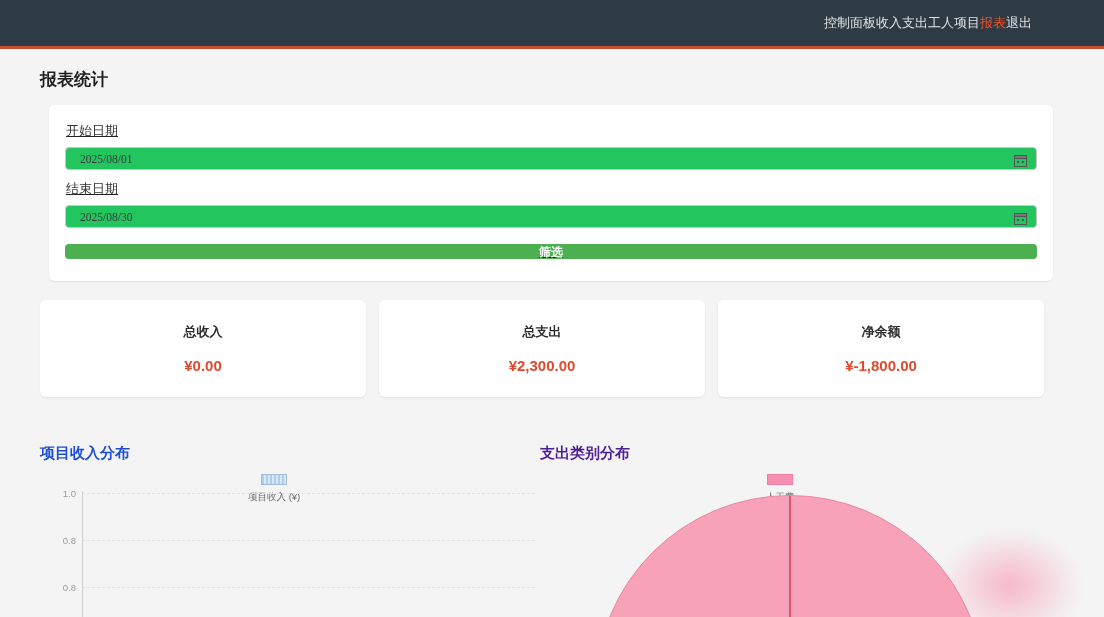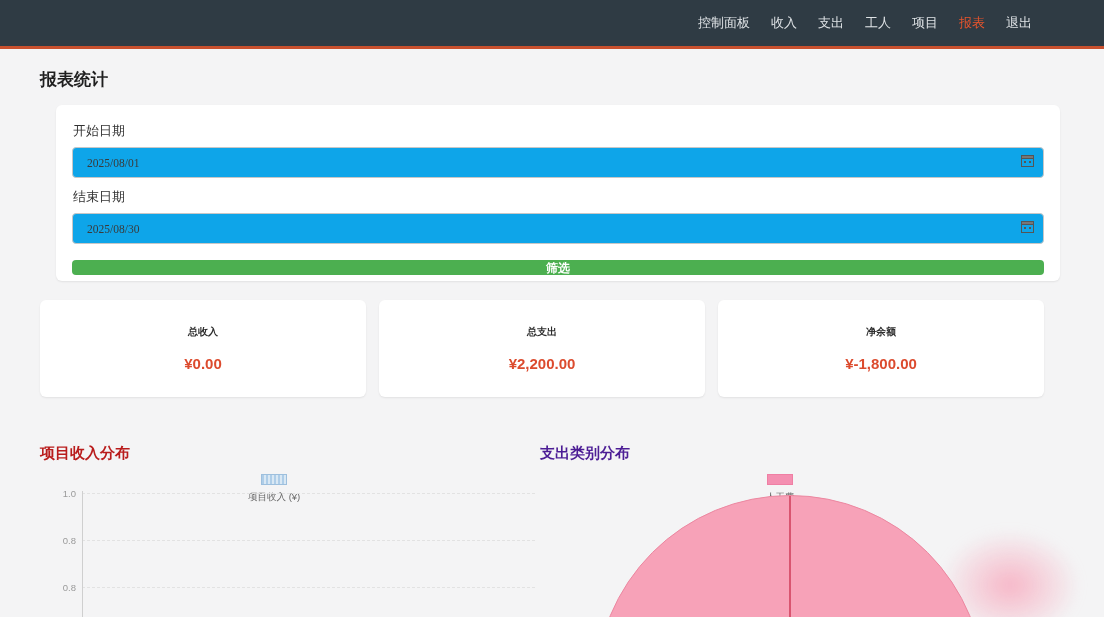--- a/index.html
+++ b/index.html
@@ -14,44 +14,45 @@
     position:absolute; top:0; left:0; width:1104px; height:49px;
     background:#2f3b44; border-bottom:3px solid #c9502e;
     display:flex; align-items:center;
   }
   .brand {
     position:absolute; left:40px; top:0; height:46px; line-height:46px;
     color:#ffffff; font-size:20px; font-weight:bold; letter-spacing:1px;
   }
   .nav {
     position:absolute; right:72px; top:0; height:46px;
-    display:flex; align-items:center; gap:21px;
+    display:flex; align-items:center; 
   }
   .nav-link {
     color:#dfe3e6; font-size:13px; text-decoration:none; cursor:pointer;
   }
   .nav-link.active { color:#e8542c; }
   
   .page-title {
     position:absolute; left:40px; top:68px;
     font-size:17px; font-weight:bold; color:#1f1f1f;
   }
   
   .filter-card {
-    position:absolute; left:56px; top:105px; width:1004px; height:176px;
+    position:absolute; left:49px; top:105px; width:1004px; height:176px;
     background:#ffffff; border-radius:6px;
     box-shadow:0 1px 2px rgba(0,0,0,0.08);
     padding:17px 16px;
+    text-decoration:underline;
   }
   .field-label { display:block; font-size:13px; color:#333; margin:0 0 7px 1px; }
   .input-wrap { position:relative; margin-bottom:10px; }
   .date-input {
-    width:100%; height:31px; border:1px solid #c7c7c7; border-radius:4px;
+    width:100%; height:23px; border:1px solid #c7c7c7; border-radius:4px;
     padding:0 28px 0 14px; font-family:"Liberation Serif","DejaVu Serif",serif;
-    font-size:11.5px; color:#3a3a3a; background:#0ea5e9; outline:none;
+    font-size:11.5px; color:#3a3a3a; background:#22c55e; outline:none;
   }
   .cal-icon {
     position:absolute; right:10px; top:7px; width:13px; height:13px; cursor:pointer;
   }
   .filter-btn {
     display:block; width:100%; height:15px; margin-top:16px;
     background:#4caf50; border:none; border-radius:4px;
     color:#ffffff; font-size:12px; font-weight:bold; cursor:pointer;
     font-family:inherit;
   }
@@ -59,24 +60,24 @@
   .stats {
     position:absolute; left:40px; top:300px; width:1004px; height:97px;
     display:flex; gap:13px;
   }
   .stat-card {
     flex:1; background:#ffffff; border-radius:6px;
     box-shadow:0 1px 2px rgba(0,0,0,0.08);
     display:flex; flex-direction:column; align-items:center; justify-content:center;
     gap:16px;
   }
-  .stat-title { font-size:10px; font-weight:bold; color:#2d2d2d; }
+  .stat-title { font-size:13px; font-weight:bold; color:#2d2d2d; }
   .stat-value { font-size:15px; font-weight:bold; color:#dc4b2e; }
   
-  .chart-title-left  { position:absolute; left:40px;  top:444px; font-size:15px; font-weight:bold; color:#b91c1c; }
+  .chart-title-left  { position:absolute; left:40px;  top:444px; font-size:15px; font-weight:bold; color:#1d4ed8; }
   .chart-title-right { position:absolute; left:540px; top:444px; font-size:15px; font-weight:bold; color:#4c1d95; }
   .legend { position:absolute; display:flex; align-items:center; gap:6px; cursor:pointer;flex-direction:column; }
   .legend-left  { left:248px; top:474px; }
   .legend-right { left:766px; top:474px; }
   .swatch { width:26px; height:11px; display:inline-block; }
   .swatch-striped {
     background:repeating-linear-gradient(90deg,#aecde8 0 2px,#d9e8f4 2px 4px);
     border:1px solid #9dbfdd;
   }
   .swatch-pink { background:#f48fb1; border:1px solid #ef7fa4; }
@@ -145,21 +146,21 @@
   <button class="filter-btn">筛选</button>
 </section>
 
 <section class="stats">
   <div class="stat-card">
     <div class="stat-title">总收入</div>
     <div class="stat-value">¥0.00</div>
   </div>
   <div class="stat-card">
     <div class="stat-title">总支出</div>
-    <div class="stat-value">¥2,200.00</div>
+    <div class="stat-value">¥2,300.00</div>
   </div>
   <div class="stat-card">
     <div class="stat-title">净余额</div>
     <div class="stat-value">¥-1,800.00</div>
   </div>
 </section>
 
 <h2 class="chart-title-left">项目收入分布</h2>
 <div class="legend legend-left">
   <span class="swatch swatch-striped"></span>

